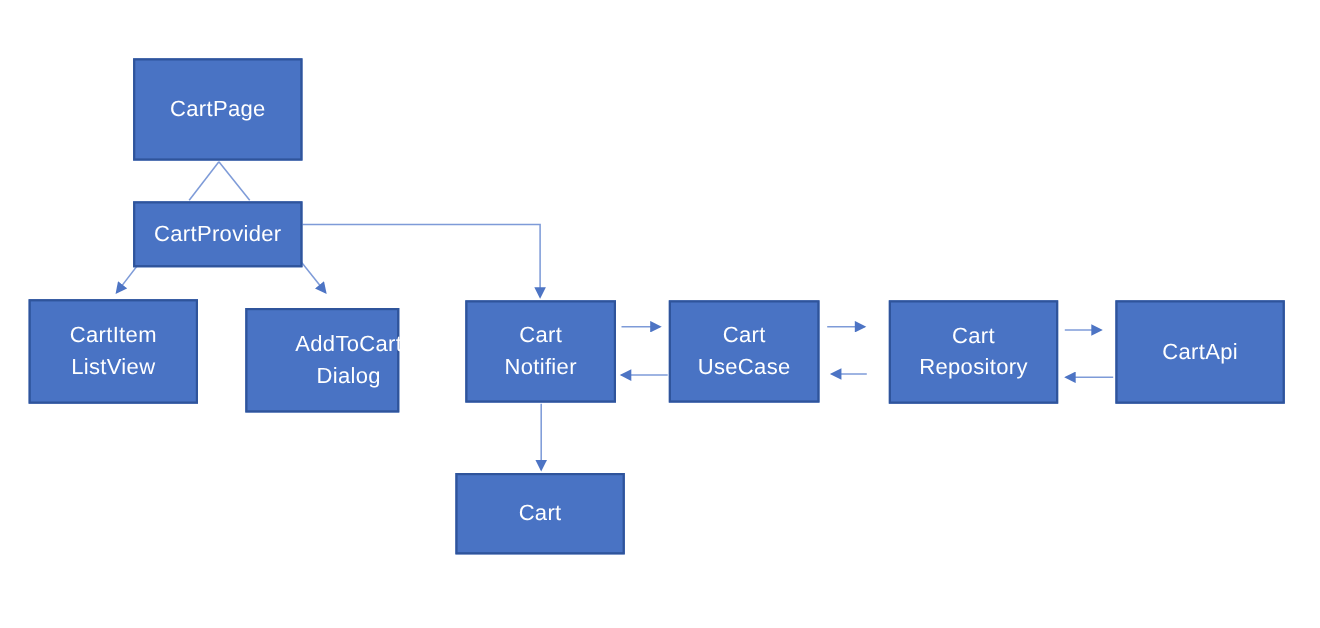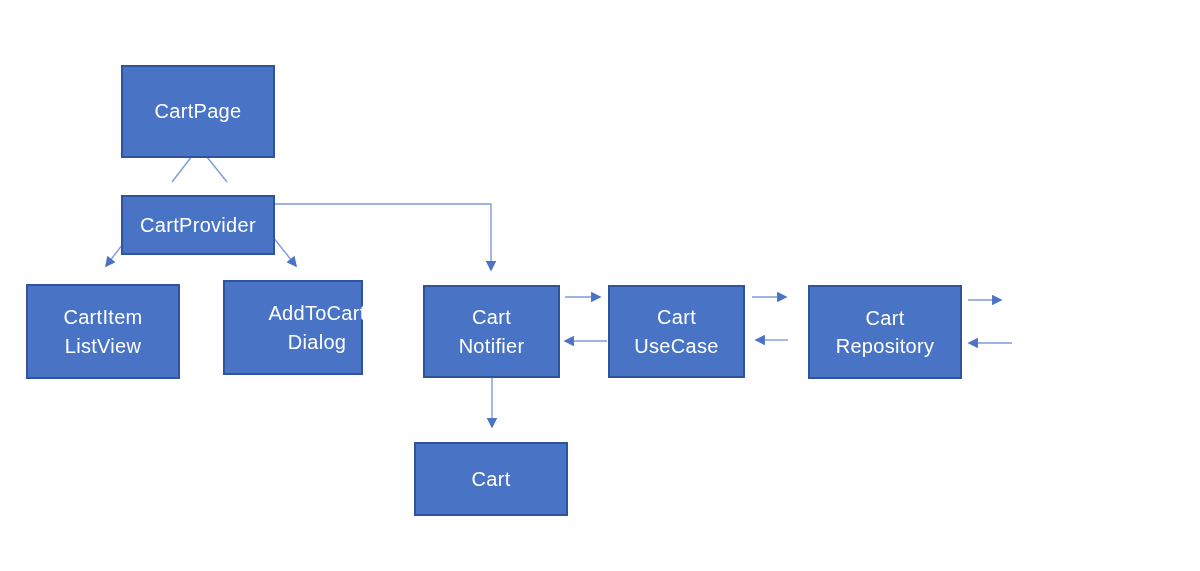--- a/index.html
+++ b/index.html
@@ -30,21 +30,20 @@
   }
   .node {
     position: absolute;
     background: #4973c4;
     border: 2px solid #2f549b;
     box-sizing: border-box;
     display: flex;
     align-items: center;
     justify-content: center;
     text-align: center;
-    margin-top: 12px;
   }
   .node .label {
     color: #ffffff;
     font-size: 20px;
     line-height: 1.42;
     white-space: pre-line;
     letter-spacing: 0.3px;
   }
 </style>
 </head>
@@ -85,38 +84,41 @@
 
   <div class="node" style="left:121px; top:183px; width:154px; height:60px;">
     <span class="label">CartProvider</span>
   </div>
 
   <div class="node" style="left:26px; top:272px; width:154px; height:95px;">
     <span class="label">CartItem
 ListView</span>
   </div>
 
-  <div class="node" style="left:223px; top:268px; width:140px; height:95px;padding-left:48px;">
+  <div class="node" style="left:223px; top:280px; width:140px; height:95px;padding-left:48px;">
     <span class="label">AddToCart
 Dialog</span>
   </div>
 
   <div class="node" style="left:423px; top:273px; width:137px; height:93px;">
     <span class="label">Cart
 Notifier</span>
   </div>
 
   <div class="node" style="left:608px; top:273px; width:137px; height:93px;">
     <span class="label">Cart
 UseCase</span>
   </div>
 
   <div class="node" style="left:808px; top:273px; width:154px; height:94px;">
     <span class="label">Cart
 Repository</span>
   </div>
 
+  <div class="node" style="left:1014px; top:273px; width:154px; height:94px;">
+    <span class="label">CartApi</span>
+  </div>
 
   <div class="node" style="left:414px; top:430px; width:154px; height:74px;">
     <span class="label">Cart</span>
   </div>
 
 </div>
 
 </body></html>

